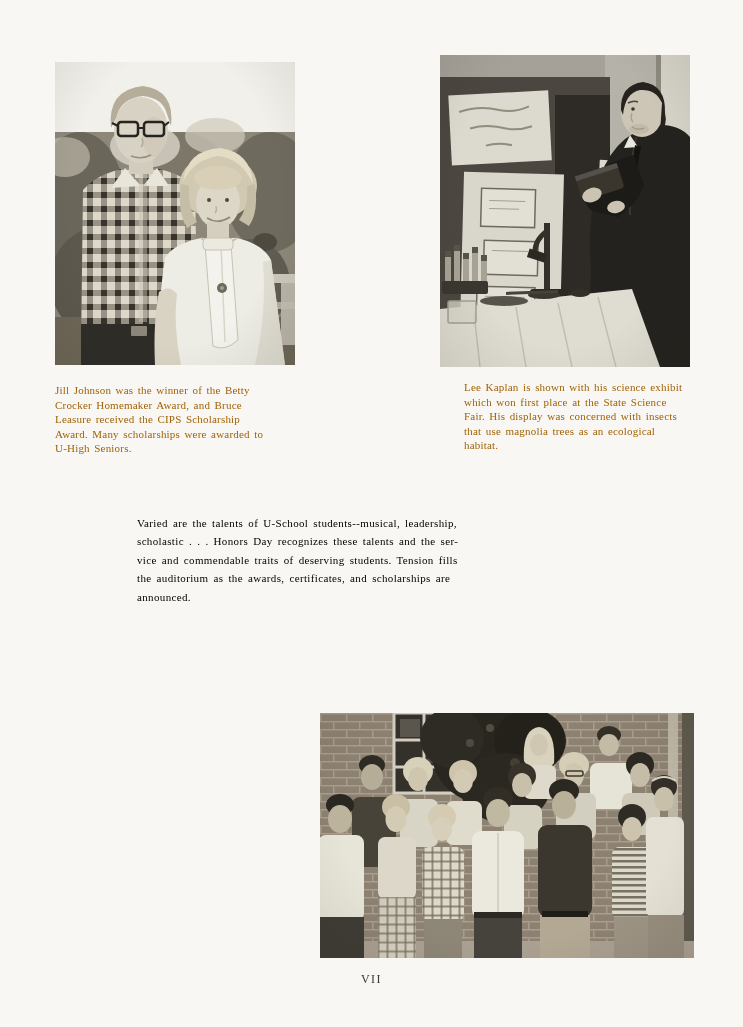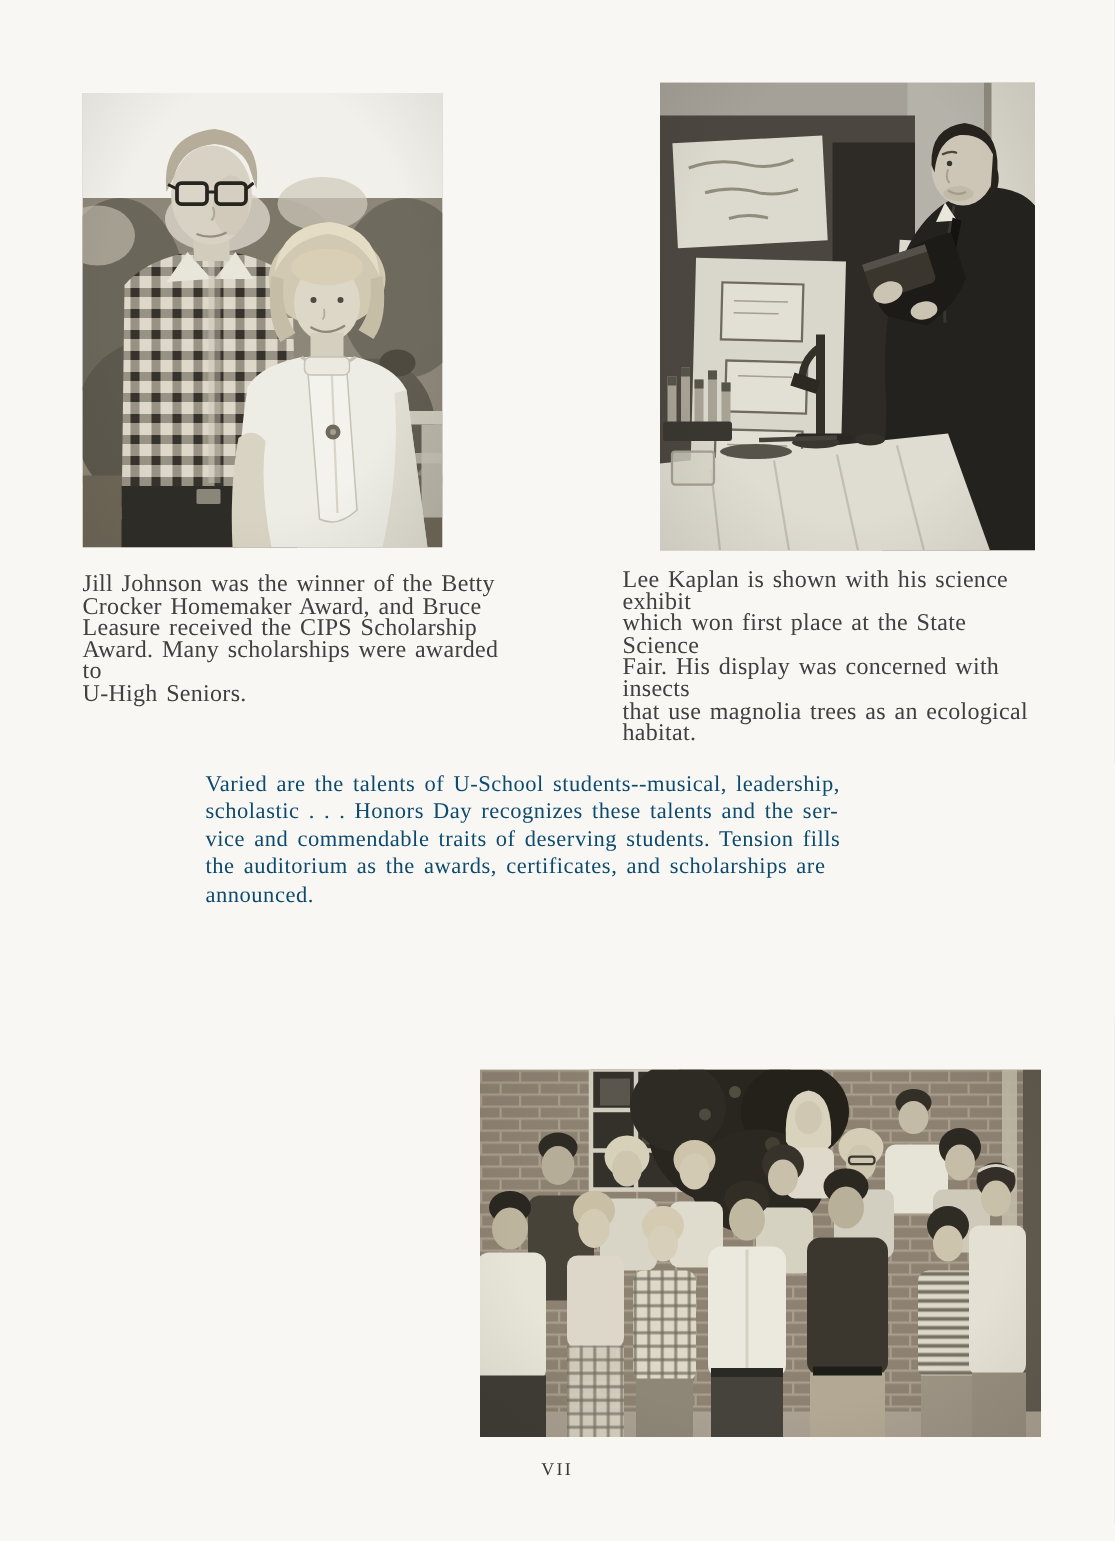--- a/index.html
+++ b/index.html
@@ -30,42 +30,42 @@
       radial-gradient(ellipse at 50% 45%, rgba(255,255,255,0) 62%, rgba(40,36,28,0.10) 100%);
   }
   .photo svg { display: block; width: 100%; height: 100%; }
 
   .photo-awards   { left: 55px;  top: 62px;  width: 240px; height: 303px; }
   .photo-science  { left: 440px; top: 55px;  width: 250px; height: 312px; }
   .photo-honor    { left: 320px; top: 713px; width: 374px; height: 245px; }
 
   .caption {
     position: absolute;
-    font-size: 16px;
+    font-size: 11px;
     line-height: 14.6px;
     letter-spacing: 0.2px;
     word-spacing: 1.5px;
-    color: #404040;
+    color: #a16207;
     white-space: pre-line;
   }
   .caption-awards { left: 55px;  top: 383px; width: 280px; }
-  .caption-science{ left: 415px; top: 380px; width: 280px; }
+  .caption-science{ left: 464px; top: 380px; width: 280px; }
   .caption-honor  { left: 55px;  top: 793px; width: 280px; }
 
   .body-text {
     position: absolute;
     left: 137px;
     top: 514px;
     width: 540px;
     margin: 0;
-    font-size: 15px;
+    font-size: 11px;
     line-height: 18.4px;
     letter-spacing: 0.35px;
     word-spacing: 2px;
-    color: #0c4a6e;
+    color: #000000;
     white-space: pre-line;
   }
   .page-number {
     position: absolute;
     left: 0;
     top: 972px;
     width: 100%;
     text-align: center;
     font-size: 12px;
     letter-spacing: 1.5px;

